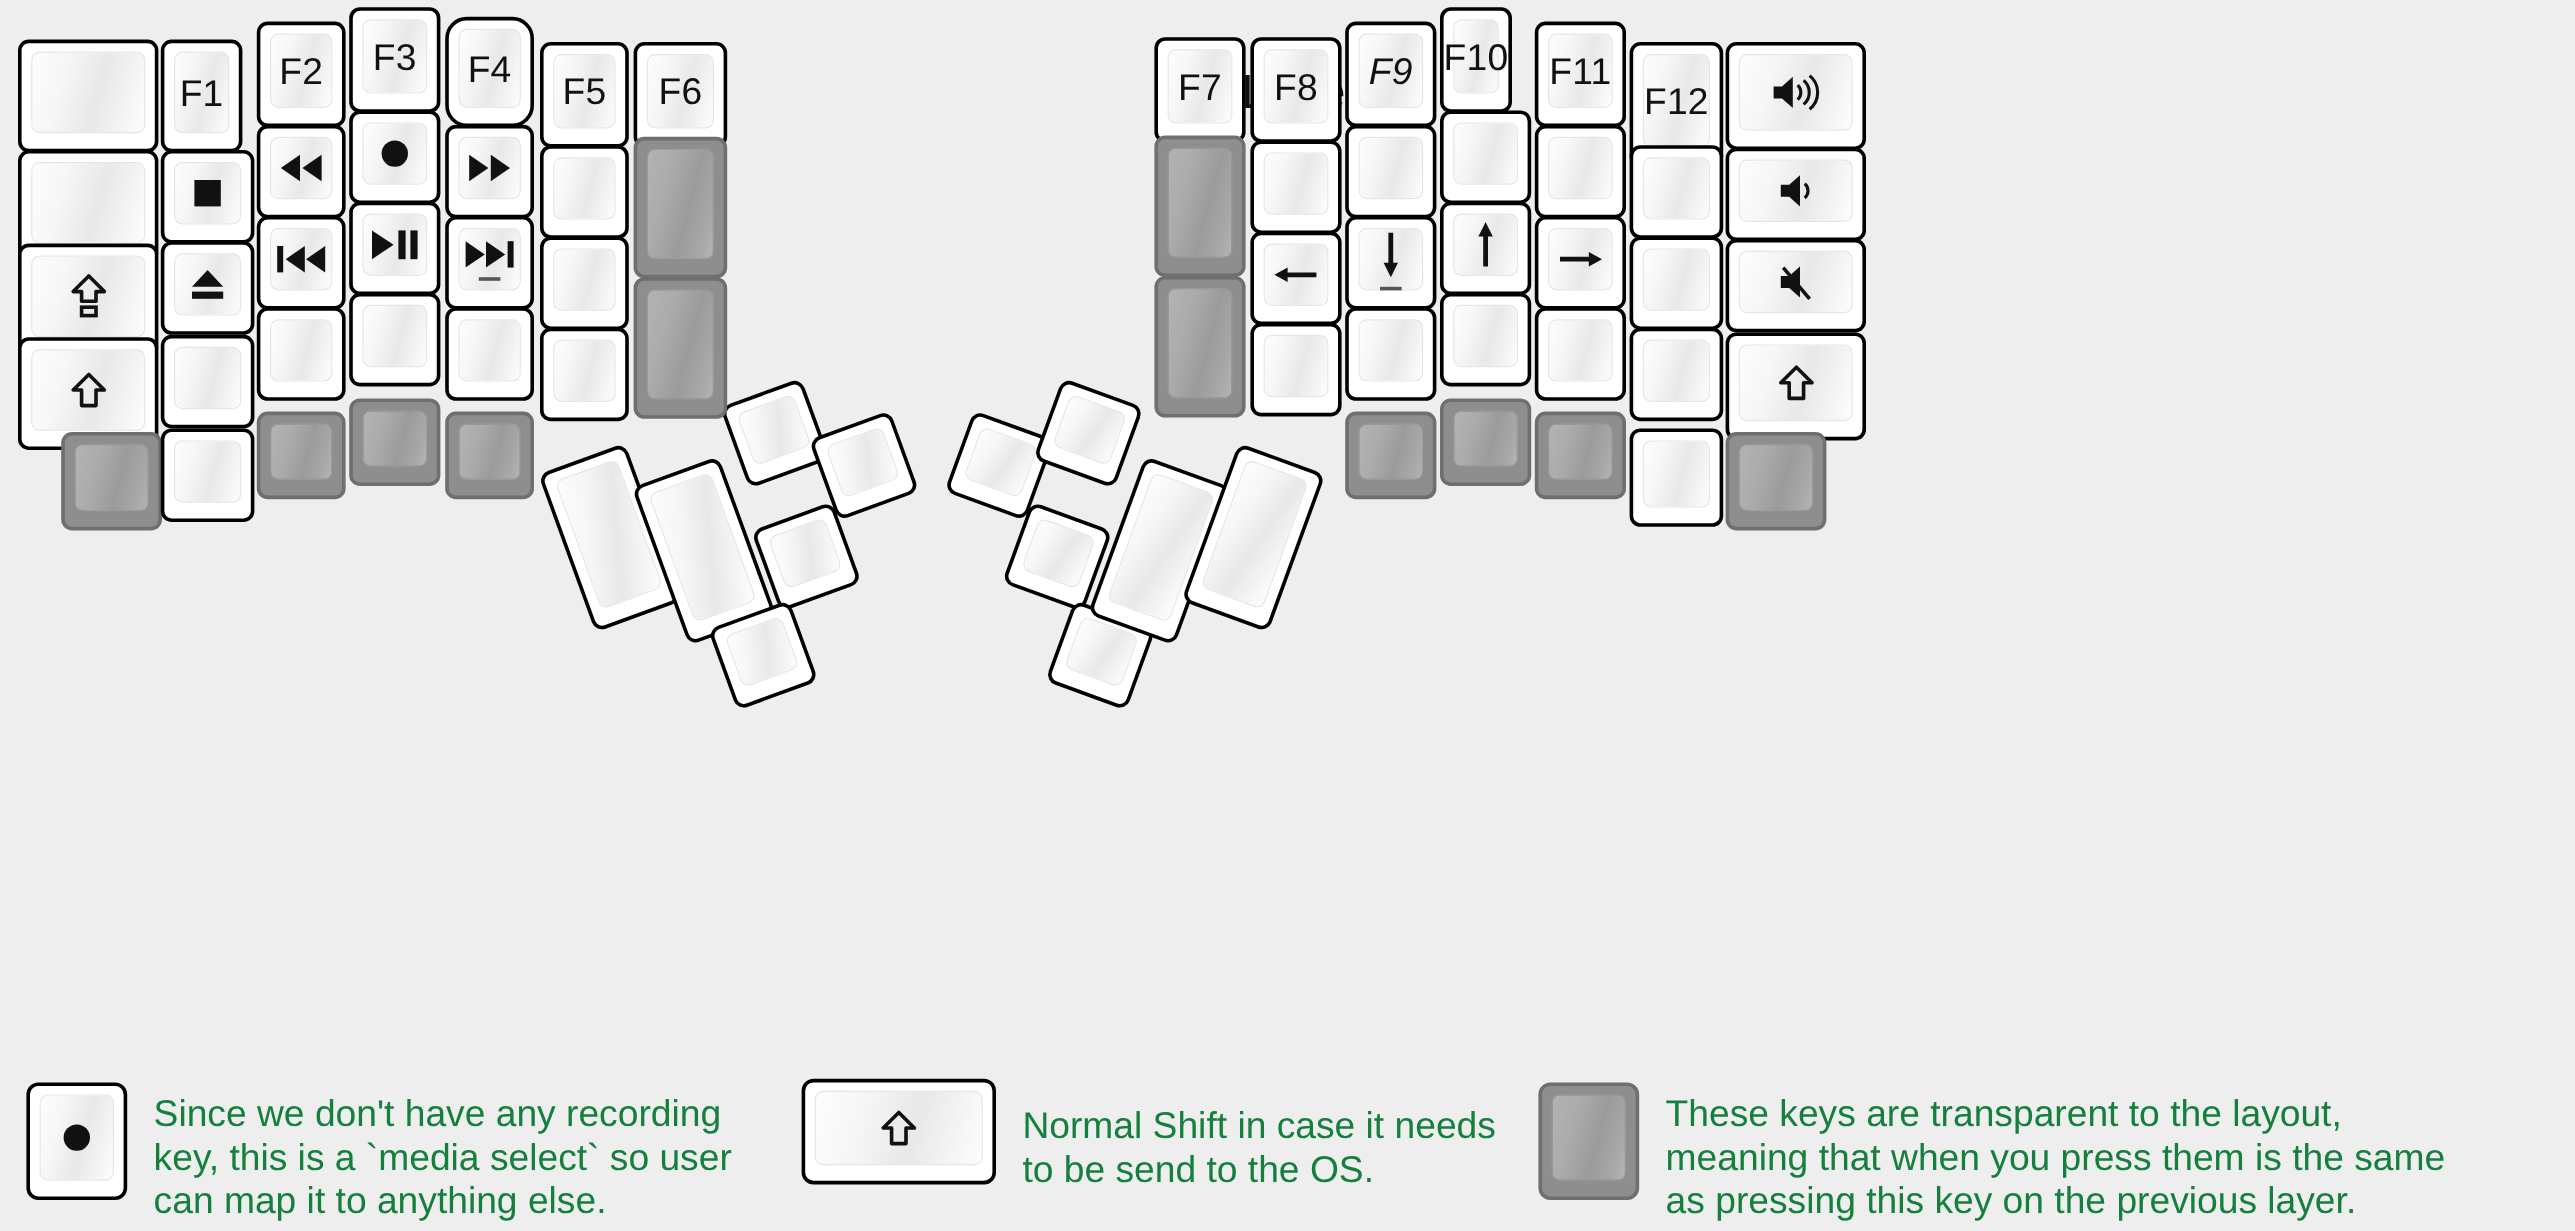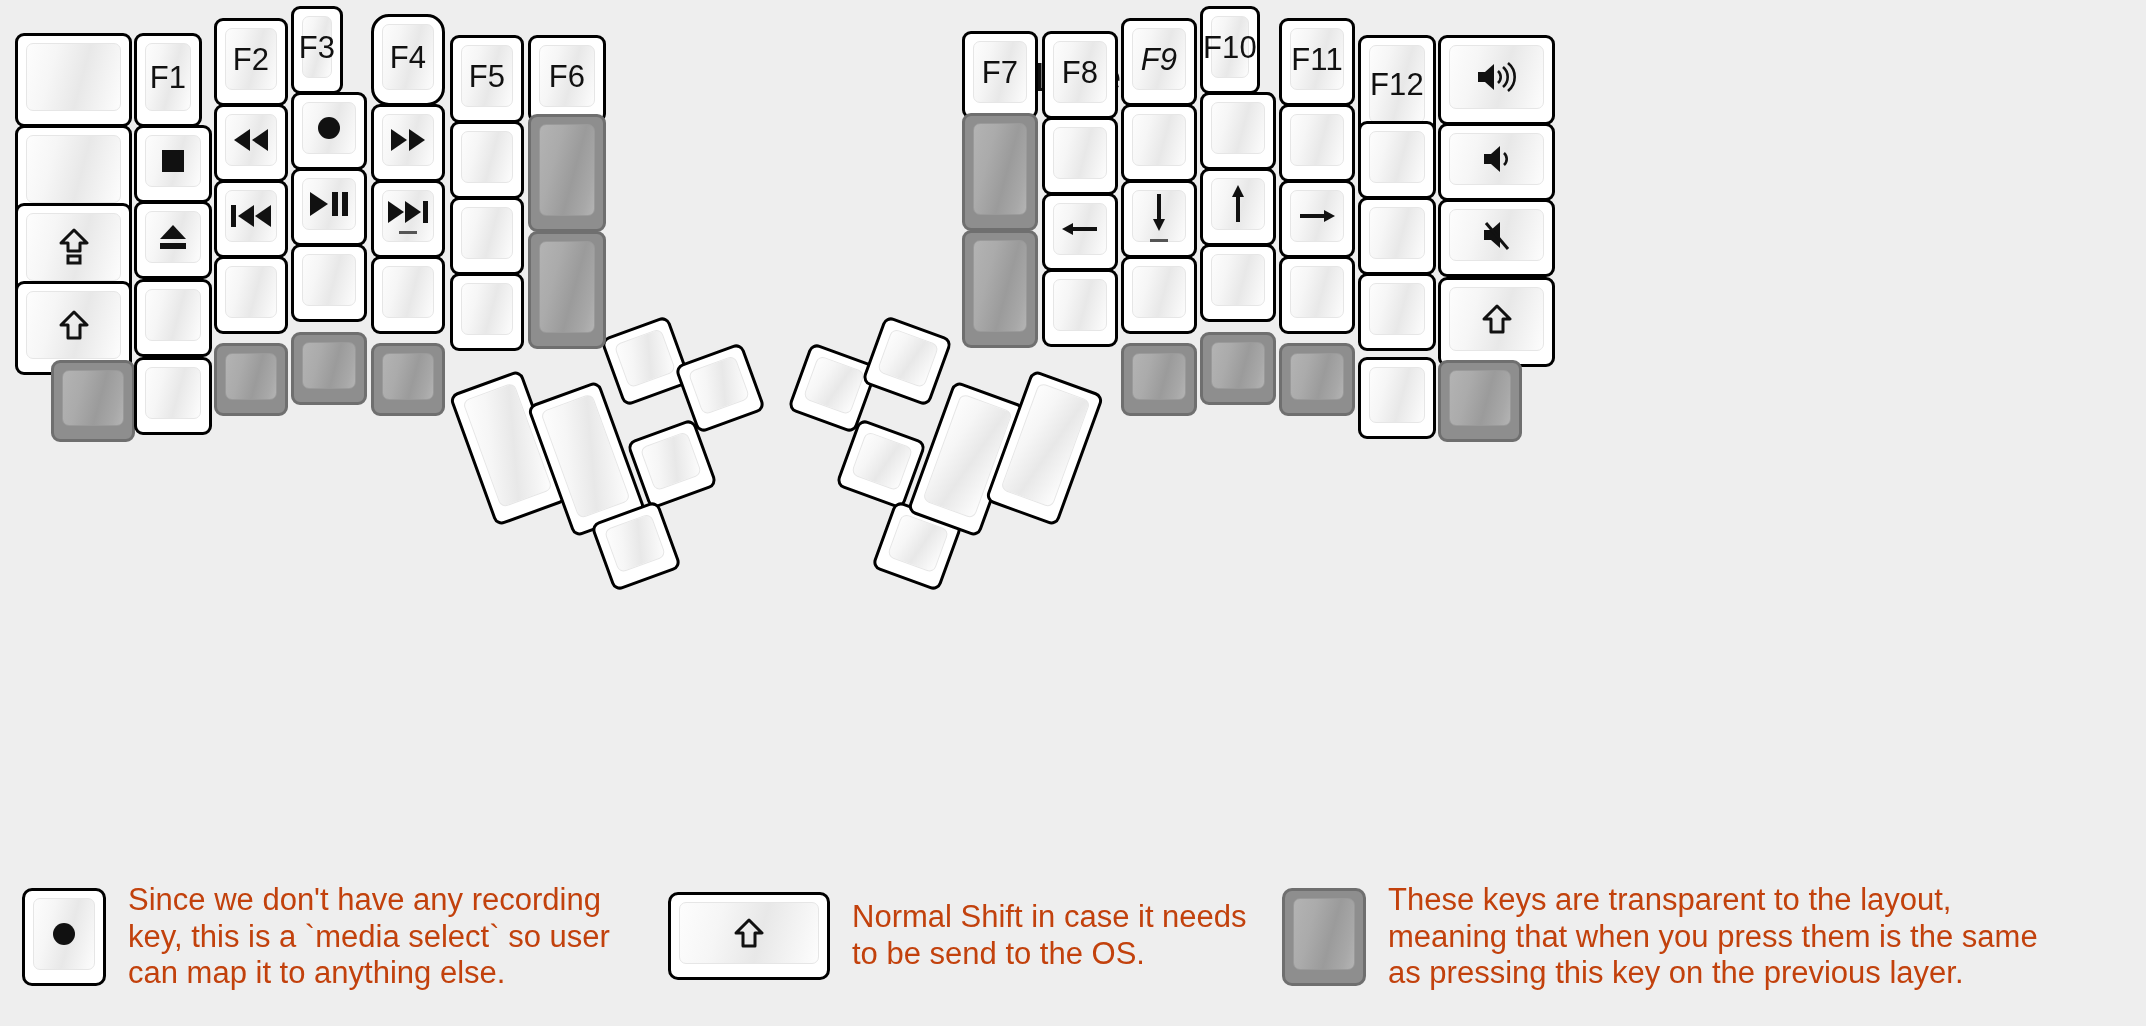--- a/index.html
+++ b/index.html
@@ -85,22 +85,23 @@
   }
   .legend-key.trans{background:#8e8e8e;border-color:#6f6f6f;}
   .legend-key.trans .cap{
     background:linear-gradient(105deg,#b3b3b3 0%,#ababab 30%,#9b9b9b 60%,#a8a8a8 85%,#b4b4b4 100%);
     border:1px solid #9a9a9a;
   }
   .legend-text{
     margin-left:22px;
     font-size:31px;
     line-height:1.18;
-    color:#c2410c;
+    color:#15803d;
     white-space:pre-line;
+    margin-top:28px;
   }
   .glyph-svg{display:block;}
 </style>
 </head>
 <body>
 
 <div id="stage">
 
   <div id="title" style="text-align: left; left: 990px; top: 55px; width: auto;">fn Layer</div>
 
@@ -202,21 +203,21 @@
       <div class="key" style="left: 214px; top: 256px; width: 74px; height: 78px;">
         <div class="cap">
           <div class="legend"></div>
         </div>
       </div>
       <div class="key trans" style="left: 214px; top: 343px; width: 74px; height: 73px;">
         <div class="cap">
           <div class="legend"></div>
         </div>
       </div>
-      <div class="key" style="left: 291px; top: 6px; width: 52px; height: 88px;">
+      <div class="key" style="left: 291px; top: 6px; width: 76px; height: 88px;">
         <div class="cap">
           <div class="legend">F3</div>
         </div>
       </div>
       <div class="key" style="left: 291px; top: 92px; width: 76px; height: 78px;">
         <div class="cap">
           <div class="legend">
             <svg class="glyph-svg" width="30" height="30" viewBox="0 0 30 30" xmlns="http://www.w3.org/2000/svg">
               <circle cx="15" cy="15" r="11" fill="#111"></circle>
             </svg>

